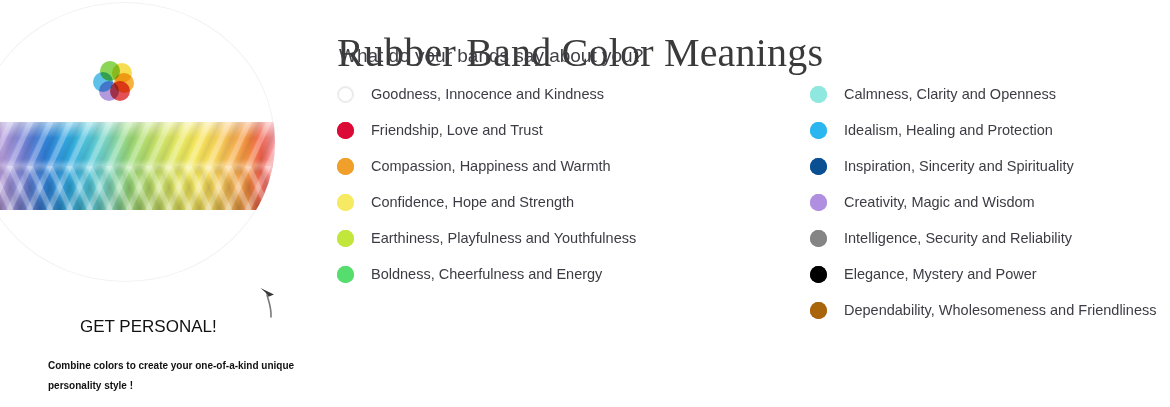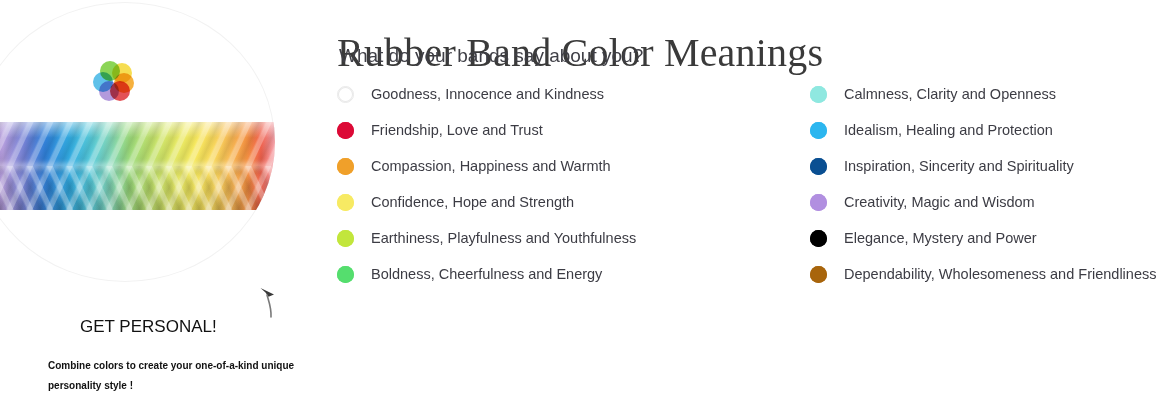--- a/index.html
+++ b/index.html
@@ -271,20 +271,24 @@
     </div>
     <div class="legend-row">
       <span class="swatch" style="background: rgb(10, 79, 146); box-shadow: rgb(10, 79, 146) 0px 0px 0px 1px inset;"></span>
       <span class="legend-label">Inspiration, Sincerity and Spirituality</span>
     </div>
     <div class="legend-row">
       <span class="swatch" style="background: rgb(177, 143, 224); box-shadow: rgb(177, 143, 224) 0px 0px 0px 1px inset;"></span>
       <span class="legend-label">Creativity, Magic and Wisdom</span>
     </div>
     <div class="legend-row">
+      <span class="swatch" style="background: rgb(133, 133, 133); box-shadow: rgb(133, 133, 133) 0px 0px 0px 1px inset;"></span>
+      <span class="legend-label">Intelligence, Security and Reliability</span>
+    </div>
+    <div class="legend-row">
       <span class="swatch" style="background: rgb(0, 0, 0); box-shadow: rgb(0, 0, 0) 0px 0px 0px 1px inset;"></span>
       <span class="legend-label">Elegance, Mystery and Power</span>
     </div>
     <div class="legend-row">
       <span class="swatch" style="background: rgb(168, 101, 12); box-shadow: rgb(168, 101, 12) 0px 0px 0px 1px inset;"></span>
       <span class="legend-label">Dependability, Wholesomeness and Friendliness</span>
     </div>
   </div>
 
 </body></html>

